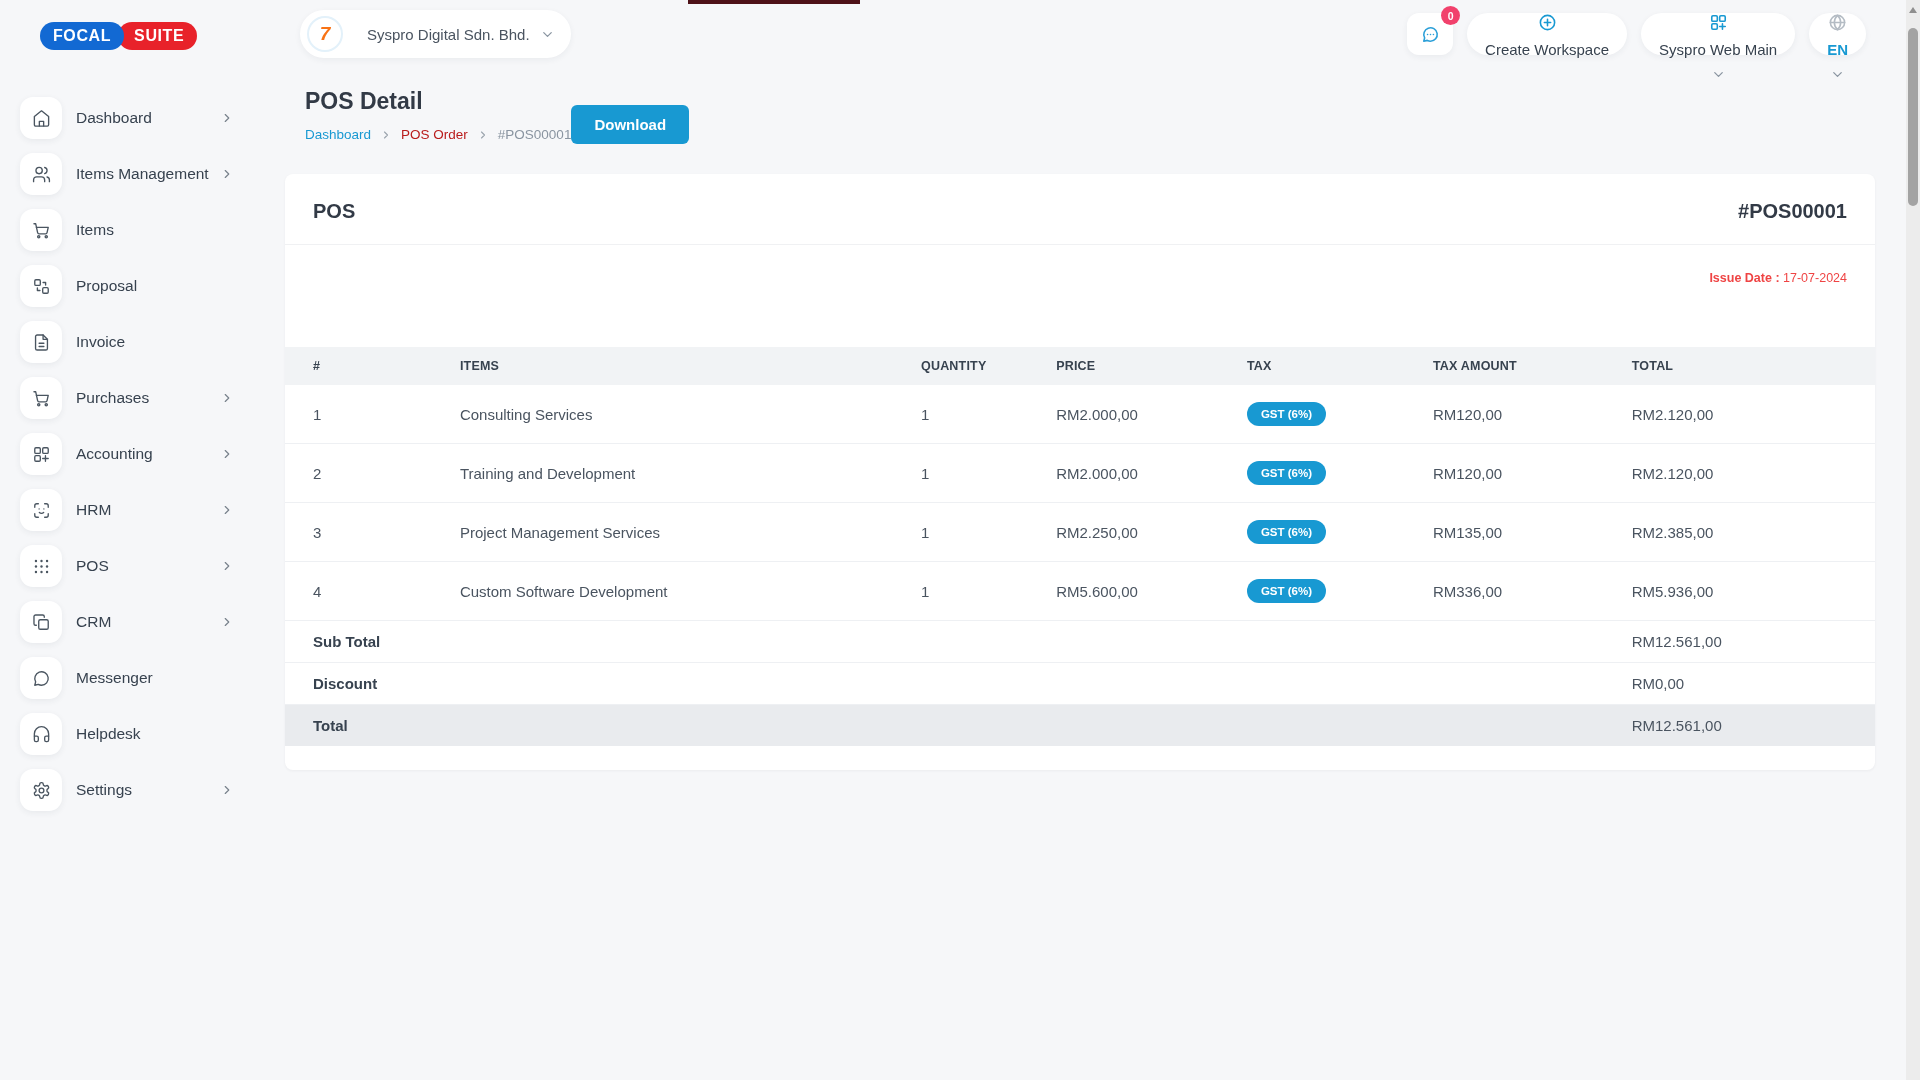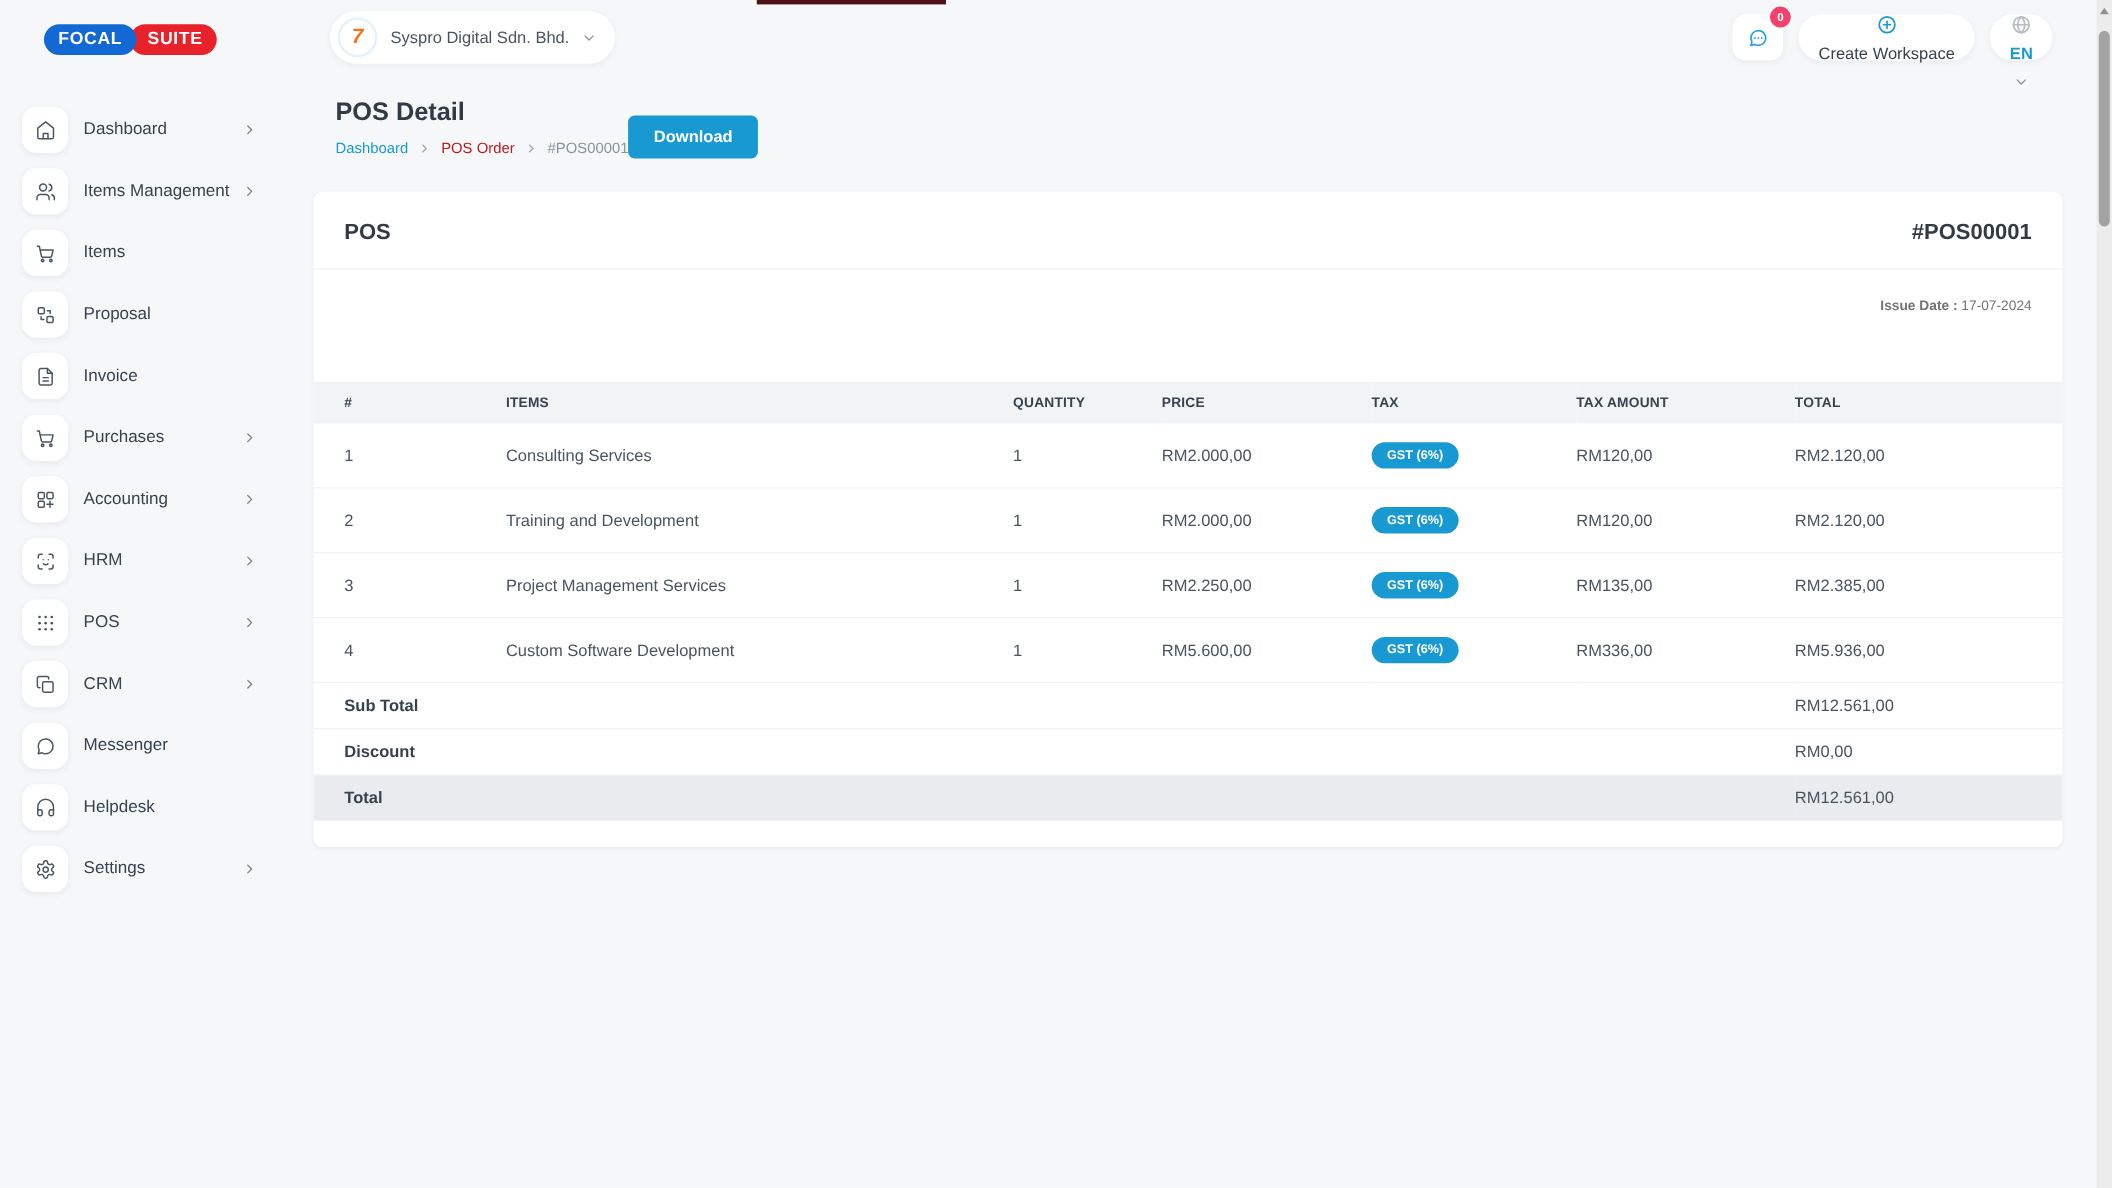--- a/index.html
+++ b/index.html
@@ -38,21 +38,21 @@
   .side-chev { color:#78828c; }
 
   
   .topbar { position:absolute; left:256px; right:54px; top:8px; height:52px;
     display:flex; align-items:center; justify-content:space-between; z-index:10; }
   .ws-pill { display:flex; align-items:center; height:48px; padding:0 16px 0 7px; background:#fff;
     border-radius:24px; box-shadow:0 2px 6px rgba(40,50,70,.06); margin-left:44px; cursor:pointer; }
   .ws-logo { width:36px; height:36px; border-radius:50%; background:#fff; border:2px solid #e3f1fa;
     display:flex; align-items:center; justify-content:center;
     color:#f87316; font-weight:800; font-style:italic; font-size:19px; }
-  .ws-label { margin:0 10px 0 12px; font-size:15px; color:#4a5460; }
+  .ws-label { margin:0 10px 0 24px; font-size:15px; color:#4a5460; }
   .chev { color:#8a95a1; }
 
   .top-right { display:flex; align-items:center; gap:14px; }
   .icon-btn { position:relative; width:46px; height:42px; background:#fff; border:none; border-radius:12px;
     box-shadow:0 2px 6px rgba(40,50,70,.06); display:flex; align-items:center; justify-content:center;
     color:#2b9fd8; cursor:pointer; }
   .badge-dot { position:absolute; top:-7px; right:-7px; min-width:19px; height:19px; border-radius:10px;
     background:#f1416c; color:#fff; font-size:10.5px; font-weight:700; display:flex; align-items:center;
     justify-content:center; padding:0 5px; }
   .pill-btn { display:flex; align-items:center; gap:9px; height:42px; padding:0 18px; background:#fff;
@@ -74,21 +74,21 @@
   .download-btn { margin-top:17px; background:#1899d2; color:#fff; border:none; border-radius:6px;
     padding:11px 23px; font-family:inherit; font-size:15px; font-weight:600; cursor:pointer; }
 
   
   .card { margin-top:30px; background:#fff; border-radius:8px; box-shadow:0 1px 3px rgba(30,40,60,.05);
     padding-bottom:24px; overflow:hidden; }
   .card-head { display:flex; justify-content:space-between; align-items:center;
     padding:26px 28px 21px; border-bottom:1px solid #f0f1f3; }
   .card-title { font-size:20px; font-weight:600; color:#323a46; }
   .card-number { font-size:20px; font-weight:700; color:#323a46; }
-  .issue-row { text-align:right; padding:26px 28px 0; font-size:12.5px; color:#737373; }
+  .issue-row { text-align:right; padding:26px 28px 0; font-size:12.5px; color:#ef4444; }
   .issue-row .lbl { font-weight:700; }
   .issue-row .val { font-weight:500; }
 
   table.items { width:100%; border-collapse:collapse; margin-top:62px; }
   table.items th { background:#f1f3f5; text-align:left; font-size:12.5px; font-weight:700;
     color:#37424f; letter-spacing:.2px; padding:12px 8px 12px 0; white-space:nowrap; }
   table.items th:first-child, table.items td:first-child { padding-left:28px; }
   table.items td { font-size:15px; color:#4a5460; padding:17px 8px 17px 0;
     border-bottom:1px solid #eef0f3; }
   .tax-badge { display:inline-block; background:#1899d2; color:#fff; font-size:11.5px; font-weight:700;
@@ -317,20 +317,36 @@
       <span class="badge-dot">0</span>
     </button>
     <button class="pill-btn">
       <span class="blue">
           <svg width="19" height="19" viewBox="0 0 24 24" fill="none" stroke="currentColor" stroke-width="2" stroke-linecap="round" stroke-linejoin="round">
             <circle cx="12" cy="12" r="9"></circle>
             <path d="M12 8v8M8 12h8"></path>
           </svg>
         </span>
       <span>Create Workspace</span>
+    </button>
+    <button class="pill-btn">
+      <span class="blue">
+          <svg width="19" height="19" viewBox="0 0 24 24" fill="none" stroke="currentColor" stroke-width="2" stroke-linecap="round" stroke-linejoin="round">
+            <rect x="3.5" y="3.5" width="7" height="7" rx="1.5"></rect>
+            <rect x="13.5" y="3.5" width="7" height="7" rx="1.5"></rect>
+            <rect x="3.5" y="13.5" width="7" height="7" rx="1.5"></rect>
+            <path d="M17 13.5v7M13.5 17h7"></path>
+          </svg>
+        </span>
+      <span>Syspro Web Main</span>
+      <span class="chev">
+          <svg width="15" height="15" viewBox="0 0 24 24" fill="none" stroke="currentColor" stroke-width="2" stroke-linecap="round" stroke-linejoin="round">
+            <path d="m6 9 6 6 6-6"></path>
+          </svg>
+        </span>
     </button>
     <button class="pill-btn">
       <span class="gray">
           <svg width="19" height="19" viewBox="0 0 24 24" fill="none" stroke="currentColor" stroke-width="2" stroke-linecap="round" stroke-linejoin="round">
             <circle cx="12" cy="12" r="9"></circle>
             <path d="M3 12h18"></path>
             <path d="M12 3c2.5 2.3 4 5.5 4 9s-1.5 6.7-4 9c-2.5-2.3-4-5.5-4-9s1.5-6.7 4-9Z"></path>
           </svg>
         </span>
       <span class="lang-label">EN</span>

